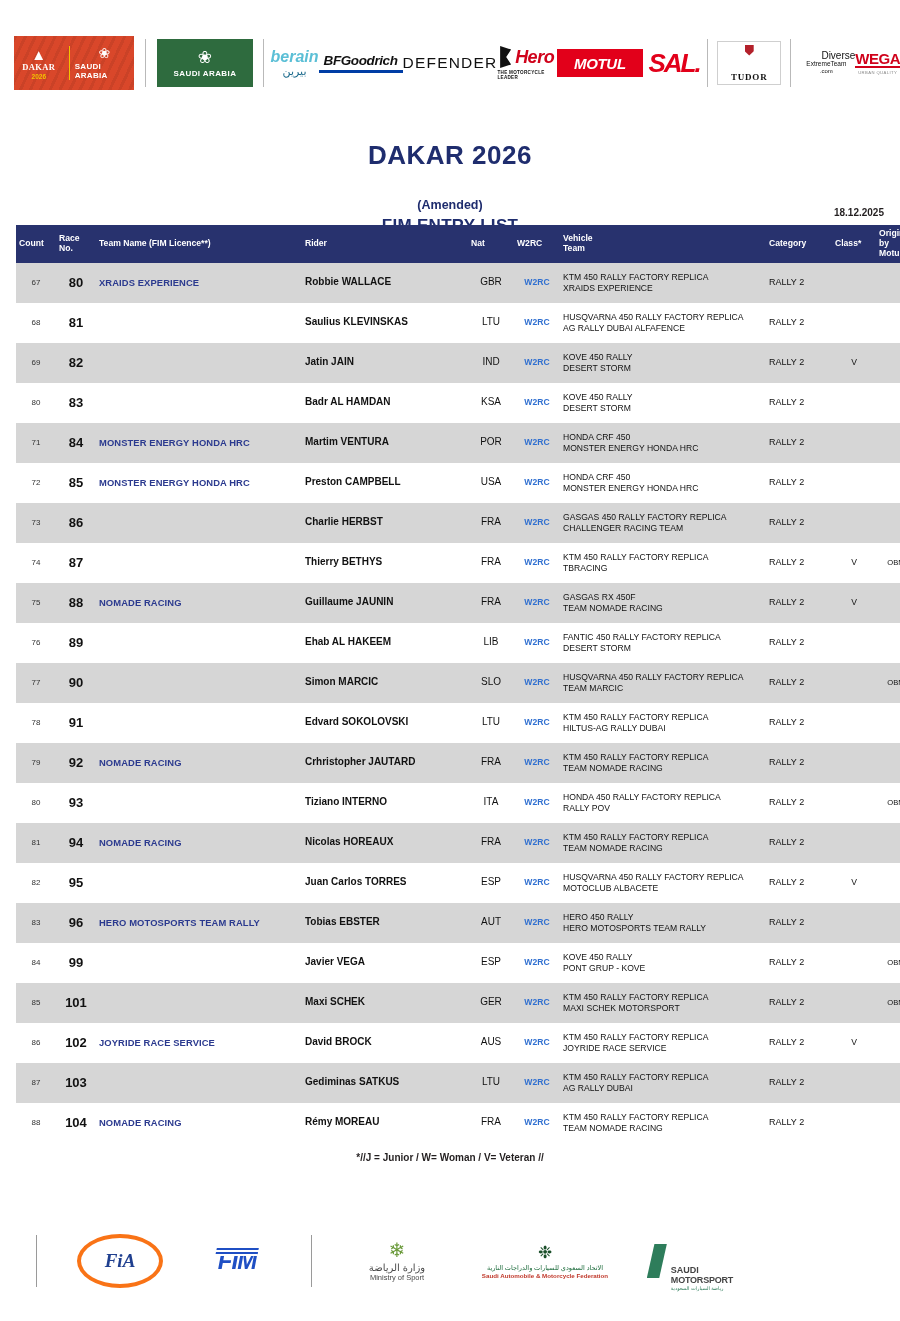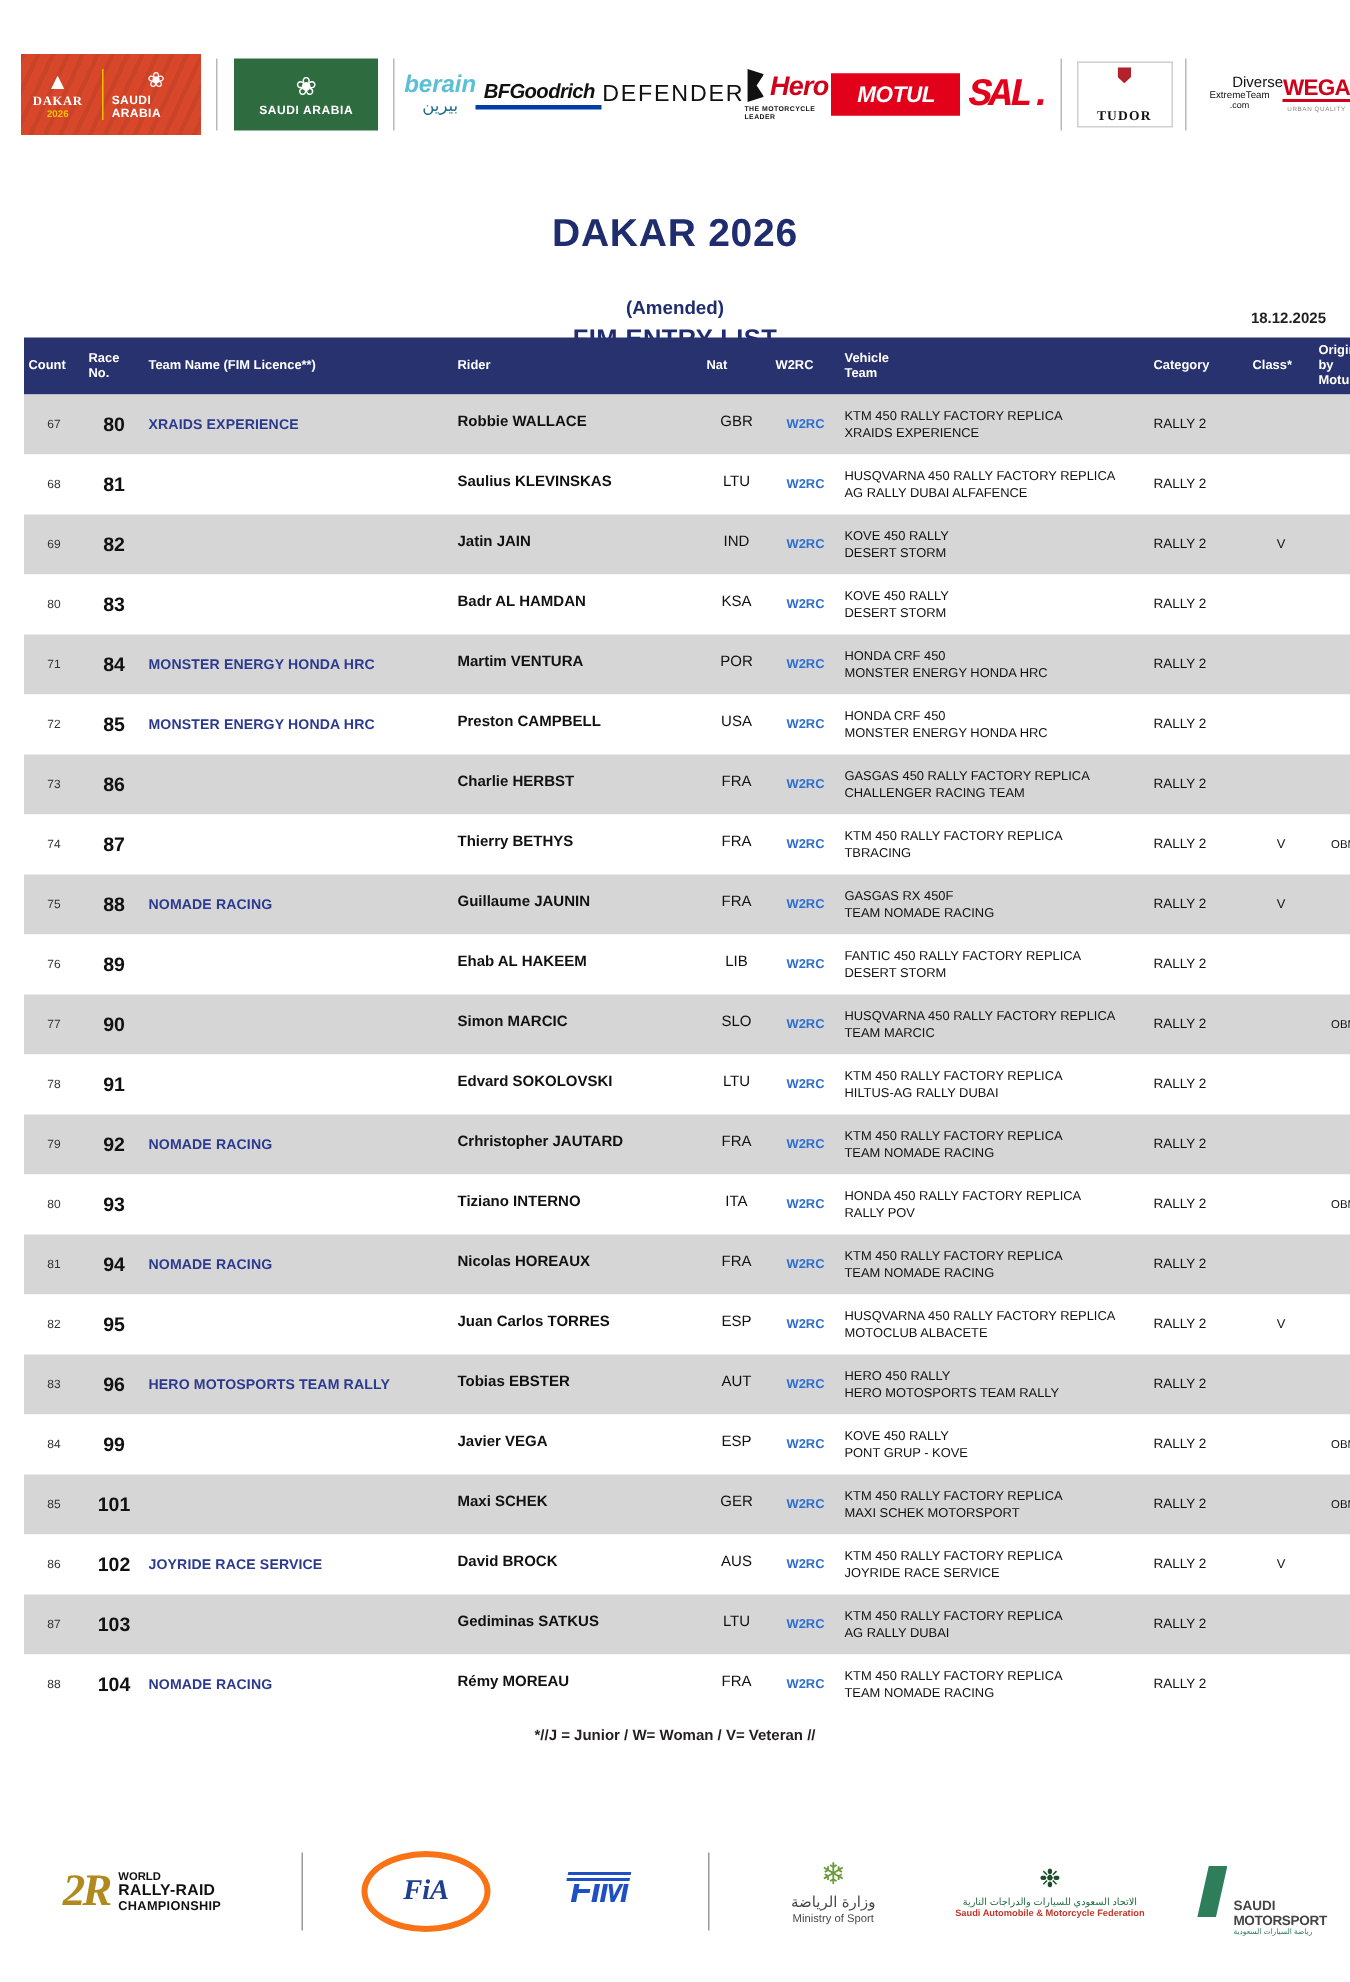--- a/index.html
+++ b/index.html
@@ -60,21 +60,21 @@
   .logo-hero .mark{width:11px;height:22px;background:#111;clip-path:polygon(0 0,100% 16%,55% 50%,100% 84%,0 100%);}
   .logo-hero .nm{font-size:18px;font-weight:bold;color:#d0021b;margin-left:4px;font-style:italic;letter-spacing:-.5px;}
   .logo-hero .sub{font-size:4.6px;font-weight:bold;color:#111;letter-spacing:.3px;margin-top:2px;}
 
   .logo-motul{
     width:82px;height:24px;background:#e2001a;border:2px solid #e2001a;
     display:flex;align-items:center;justify-content:center;
   }
   .logo-motul span{font-size:15px;font-weight:bold;font-style:italic;color:#fff;letter-spacing:-.3px;}
 
-  .logo-sal{font-size:26px;font-weight:bold;font-style:italic;color:#e2001a;letter-spacing:-2px;width:68px;text-align:center;font-family:Liberation Mono, monospace;}
+  .logo-sal{font-size:26px;font-weight:bold;font-style:italic;color:#e2001a;letter-spacing:-2px;width:68px;text-align:center;font-family:Liberation Sans, sans-serif;}
 
   .logo-tudor{
     width:62px;height:42px;border:1px solid #cfcfcf;
     display:flex;flex-direction:column;align-items:center;justify-content:center;
   }
   .logo-tudor .sh{width:9px;height:11px;background:#b3212b;clip-path:polygon(0 0,100% 0,100% 62%,50% 100%,0 62%);}
   .logo-tudor .tx{font-size:9px;font-weight:bold;color:#111;letter-spacing:.8px;margin-top:16px;font-family:"Liberation Serif",serif;}
 
   .logo-diverse{display:flex;flex-direction:column;justify-content:center;width:58px;}
   .logo-diverse .a{font-size:10px;font-weight:normal;color:#111;line-height:1;padding-left:24px;}
@@ -574,28 +574,20 @@
   </table>
 </div>
 
 <div class="notes">
   <div>*//J = Junior / W= Woman / V= Veteran //</div>
 </div>
 
 <div class="bottom-bar">
   <div class="bl-cell" style="width:12px"></div>
 
-  <div class="bl-cell logo-w2rc">
-    <div class="two">2R</div>
-    <div class="txt">
-      <div class="t1">WORLD</div>
-      <div class="t2">RALLY-RAID</div>
-      <div class="t3">CHAMPIONSHIP</div>
-    </div>
-  </div>
 
   <div class="bl-cell" style="width:24px"></div>
   <div class="bdiv"></div>
   <div class="bl-cell" style="width:40px"></div>
 
   <div class="bl-cell">
     <div class="logo-fia">
         <span>FiA</span>
       </div>
   </div>

